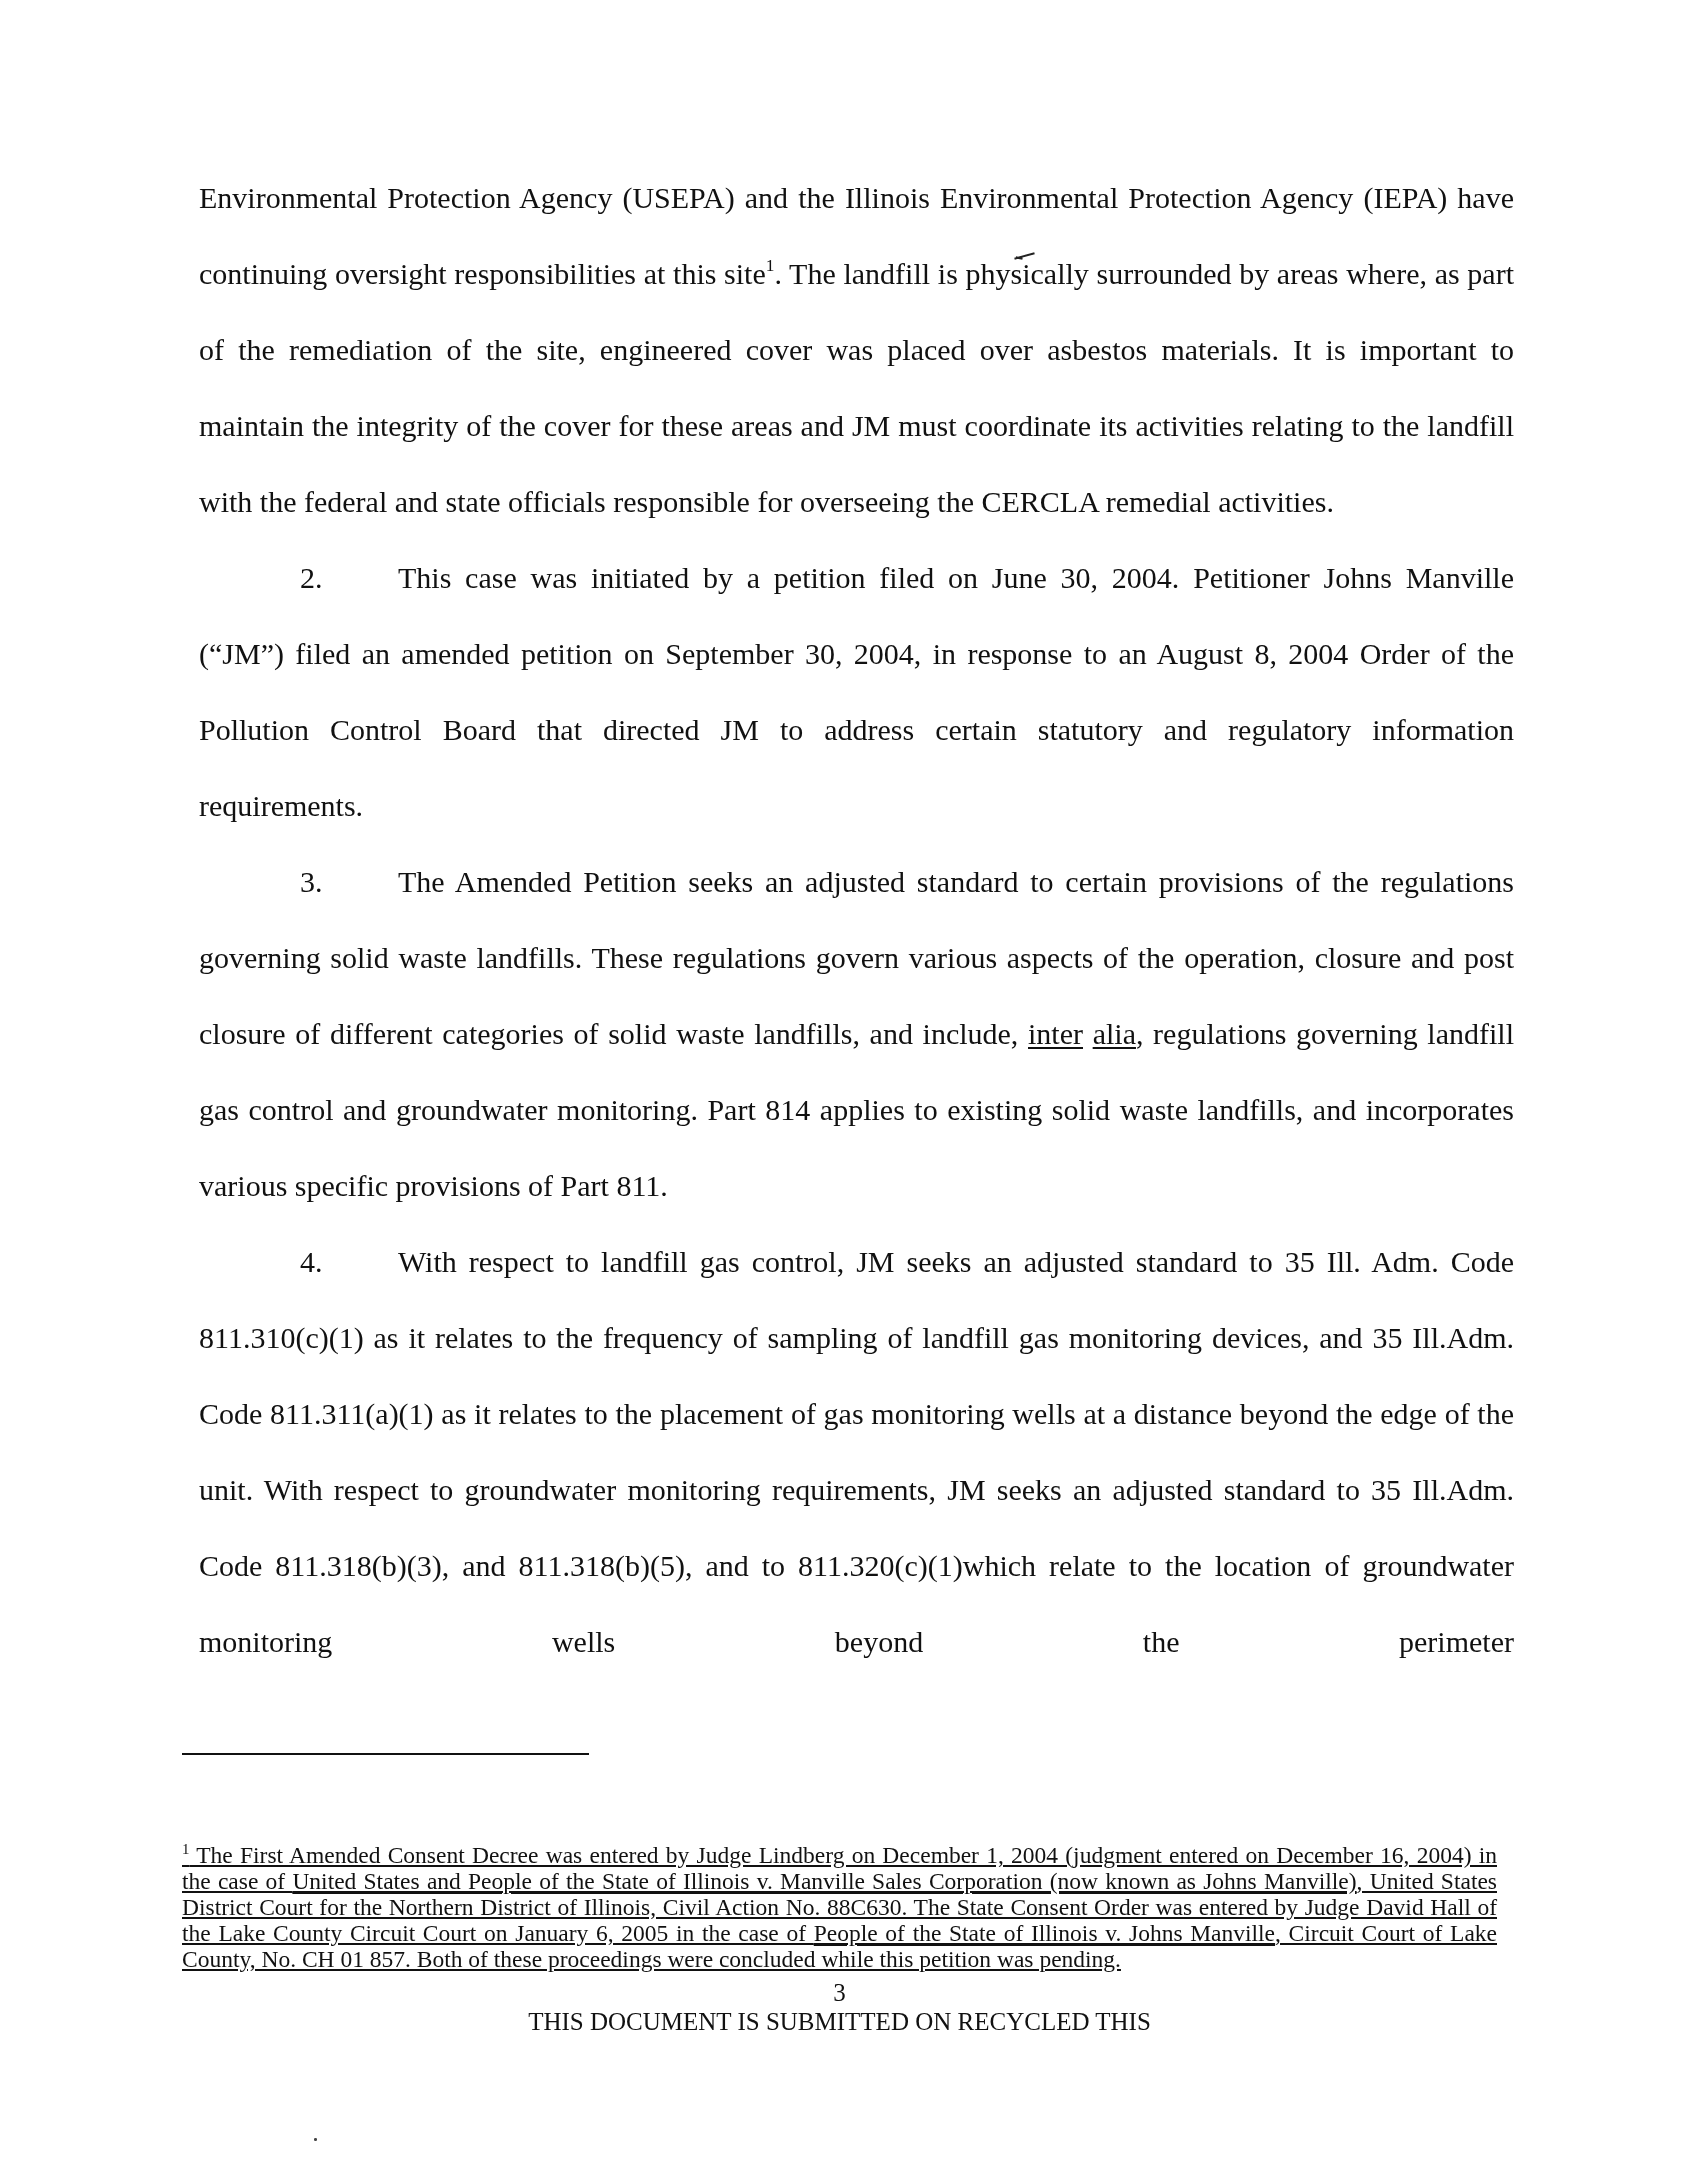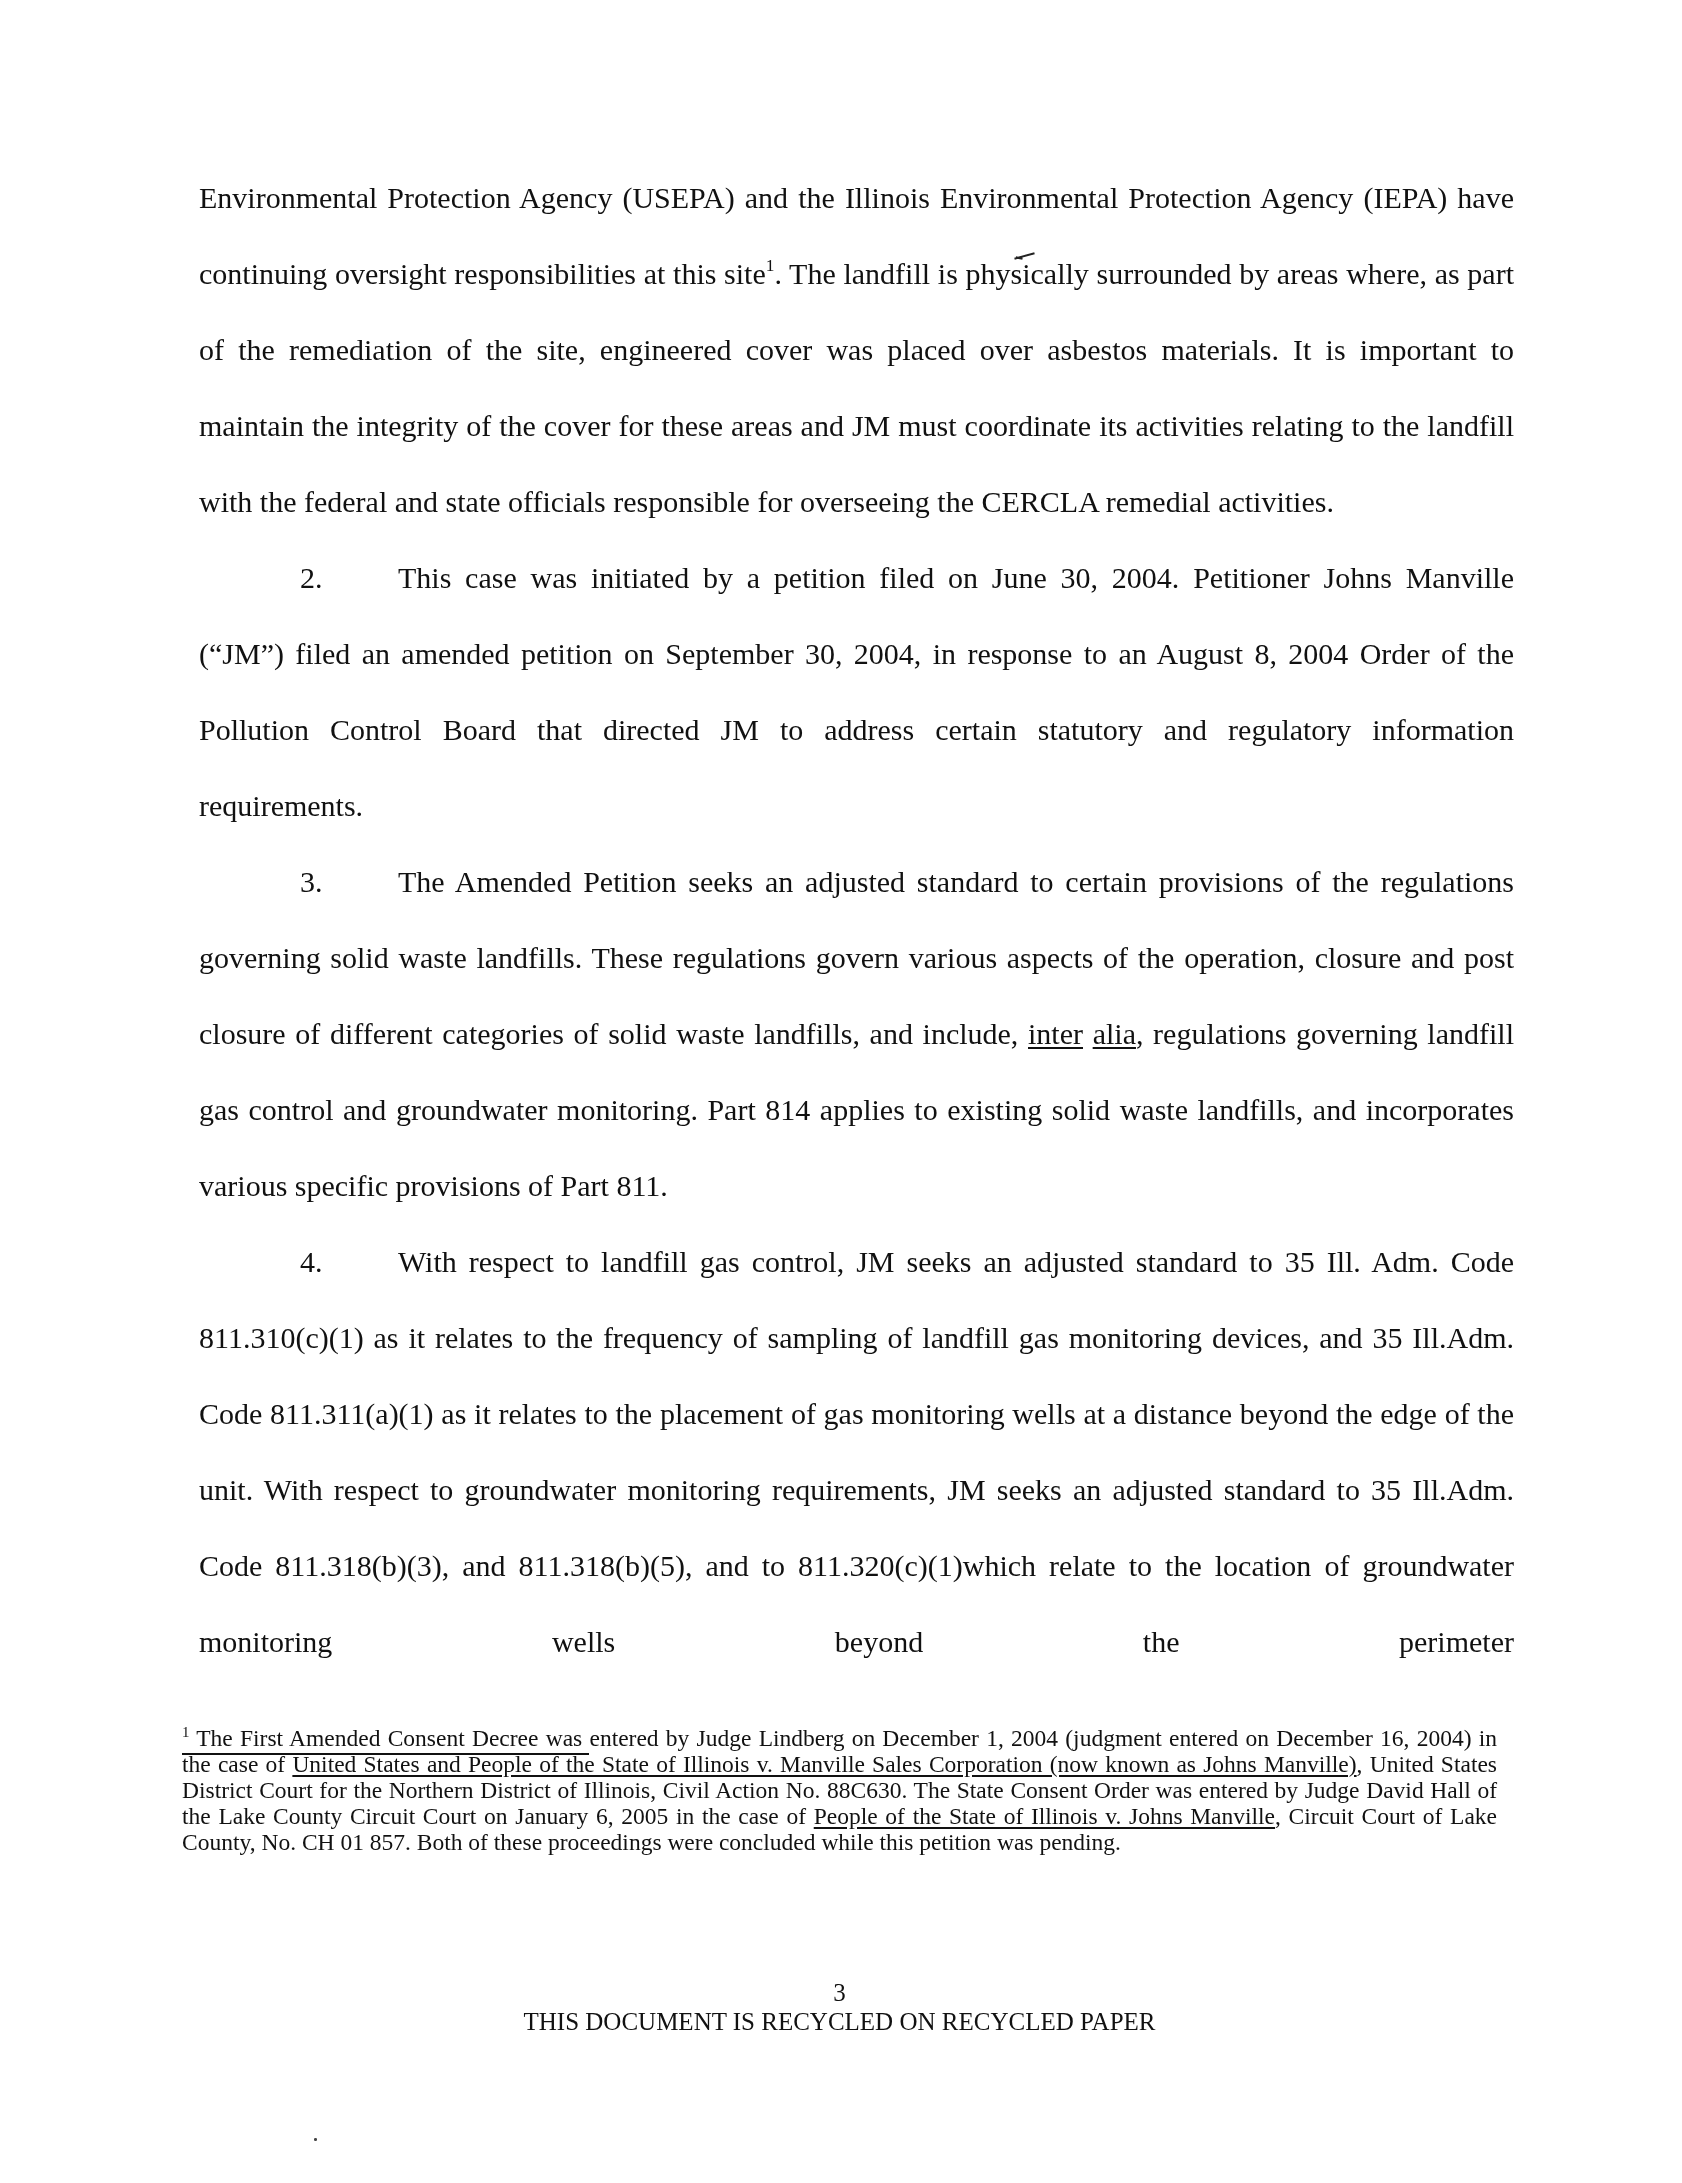--- a/index.html
+++ b/index.html
@@ -6,22 +6,22 @@
   body { width: 1683px; height: 2183px; position: relative; overflow: hidden;
          font-family: "Liberation Serif", "DejaVu Serif", serif; color: #111; }
   .page { position: absolute; left: 182px; top: 0; width: 1315px; }
   .body-text { position: absolute; top: 160px; left: 17px; width: 1315px;
                font-size: 30px; line-height: 76px; }
   .body-text p { margin: 0; text-align: justify; text-align-last: left; }
   .indent-num { display: inline-block; width: 199px; padding-left: 101px; box-sizing: border-box; }
   sup { font-size: 17.4px; line-height: 0; vertical-align: 13.4px; }
   .mark { position: absolute; left: 831px; top: 252px; width: 23px; height: 8px; }
   .rule { position: absolute; left: 0; top: 1753px; width: 407px; height: 2px; background: #111; }
-  .footnote { position: absolute; left: 0; top: 1725px; width: 1315px;
-              font-size: 23.5px; line-height: 26px; }
+  .footnote { position: absolute; left: 0; top: 1842px; width: 1315px;
+              font-size: 23.5px; line-height: 26px; text-decoration: underline; }
   .footnote p { margin: 0; text-align: justify; text-align-last: left; }
   .footnote sup { font-size: 14.8px; vertical-align: 9.4px; }
   u { text-decoration: underline; text-underline-offset: 2.7px; text-decoration-thickness: 2px; }
   .page-number { position: absolute; top: 1978px; left: 0; width: 1315px; text-align: center;
                  font-size: 25px; line-height: 29.5px; }
   .footer-note { position: absolute; top: 2007px; left: 0; width: 1315px; text-align: center;
                  font-size: 25px; line-height: 29.5px; }
   .speck { position: absolute; left: 314px; top: 2138px; width: 2.7px; height: 2.7px; background: #444; border-radius: 1.3px; }
 </style>
 </head>
@@ -42,16 +42,16 @@
     <path d="M2 10 L32 2 M4 8 L14 10" stroke="#222" stroke-width="3" fill="none"></path>
   </svg>
 
   <div class="rule"></div>
 
   <div class="footnote">
     <p><sup>1</sup><span> The First Amended Consent Decree was entered by Judge Lindberg on December 1, 2004 (judgment entered on December 16, 2004) in the case of </span><u>United States  and People of the State of Illinois v. Manville Sales Corporation (now known as Johns Manville)</u><span>, United States District Court for the Northern District of Illinois, Civil Action No. 88C630.  The State Consent Order was entered by Judge David Hall of the Lake County Circuit Court on January 6, 2005 in the case of </span><u>People of the State of Illinois v. Johns Manville</u><span>, Circuit Court of Lake County, No. CH 01 857. Both of these proceedings were concluded while this petition was pending.</span></p>
   </div>
 
   <div class="page-number">3</div>
-  <div class="footer-note">THIS DOCUMENT IS RECYCLED ON RECYCLED PAPER</div>
+  <div class="footer-note">THIS DOCUMENT IS SUBMITTED ON RECYCLED THIS</div>
 </div>
 <div class="speck"></div>
 
 
 </body></html>

